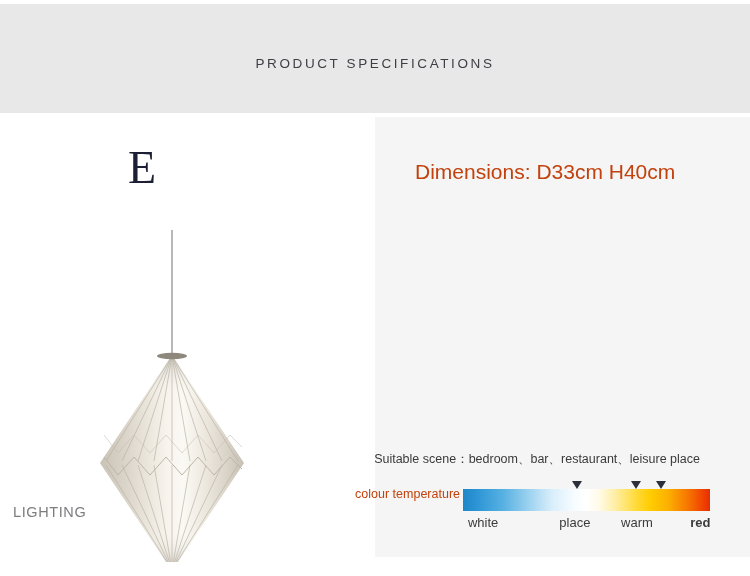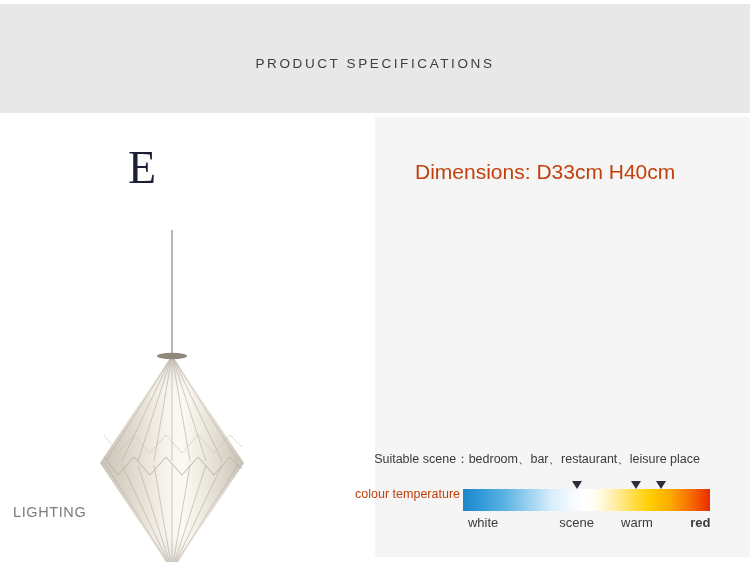--- a/index.html
+++ b/index.html
@@ -289,21 +289,21 @@
 
       <div class="ct-bar-area">
         <div class="ct-bar"></div>
         <div id="ct-markers">
             <div class="ct-marker" style="left: calc(46% - 5px); border-top-color: rgb(42, 47, 58);"></div>
             <div class="ct-marker" style="left: calc(70% - 5px); border-top-color: rgb(42, 47, 58);"></div>
             <div class="ct-marker" style="left: calc(80% - 5px); border-top-color: rgb(42, 47, 58);"></div>
           </div>
         <div class="ct-ticklabels" id="ct-ticks">
             <span class="ct-tick" style="left: 2%;">white</span>
-            <span class="ct-tick" style="left: 39%;">scene</span>
+            <span class="ct-tick" style="left: 39%;">place</span>
             <span class="ct-tick" style="left: 64%;">warm</span>
             <span class="ct-tick" style="left: 92%; font-weight: bold;">red</span>
           </div>
       </div>
     </div>
 
   </div>
 
 </div>
 

